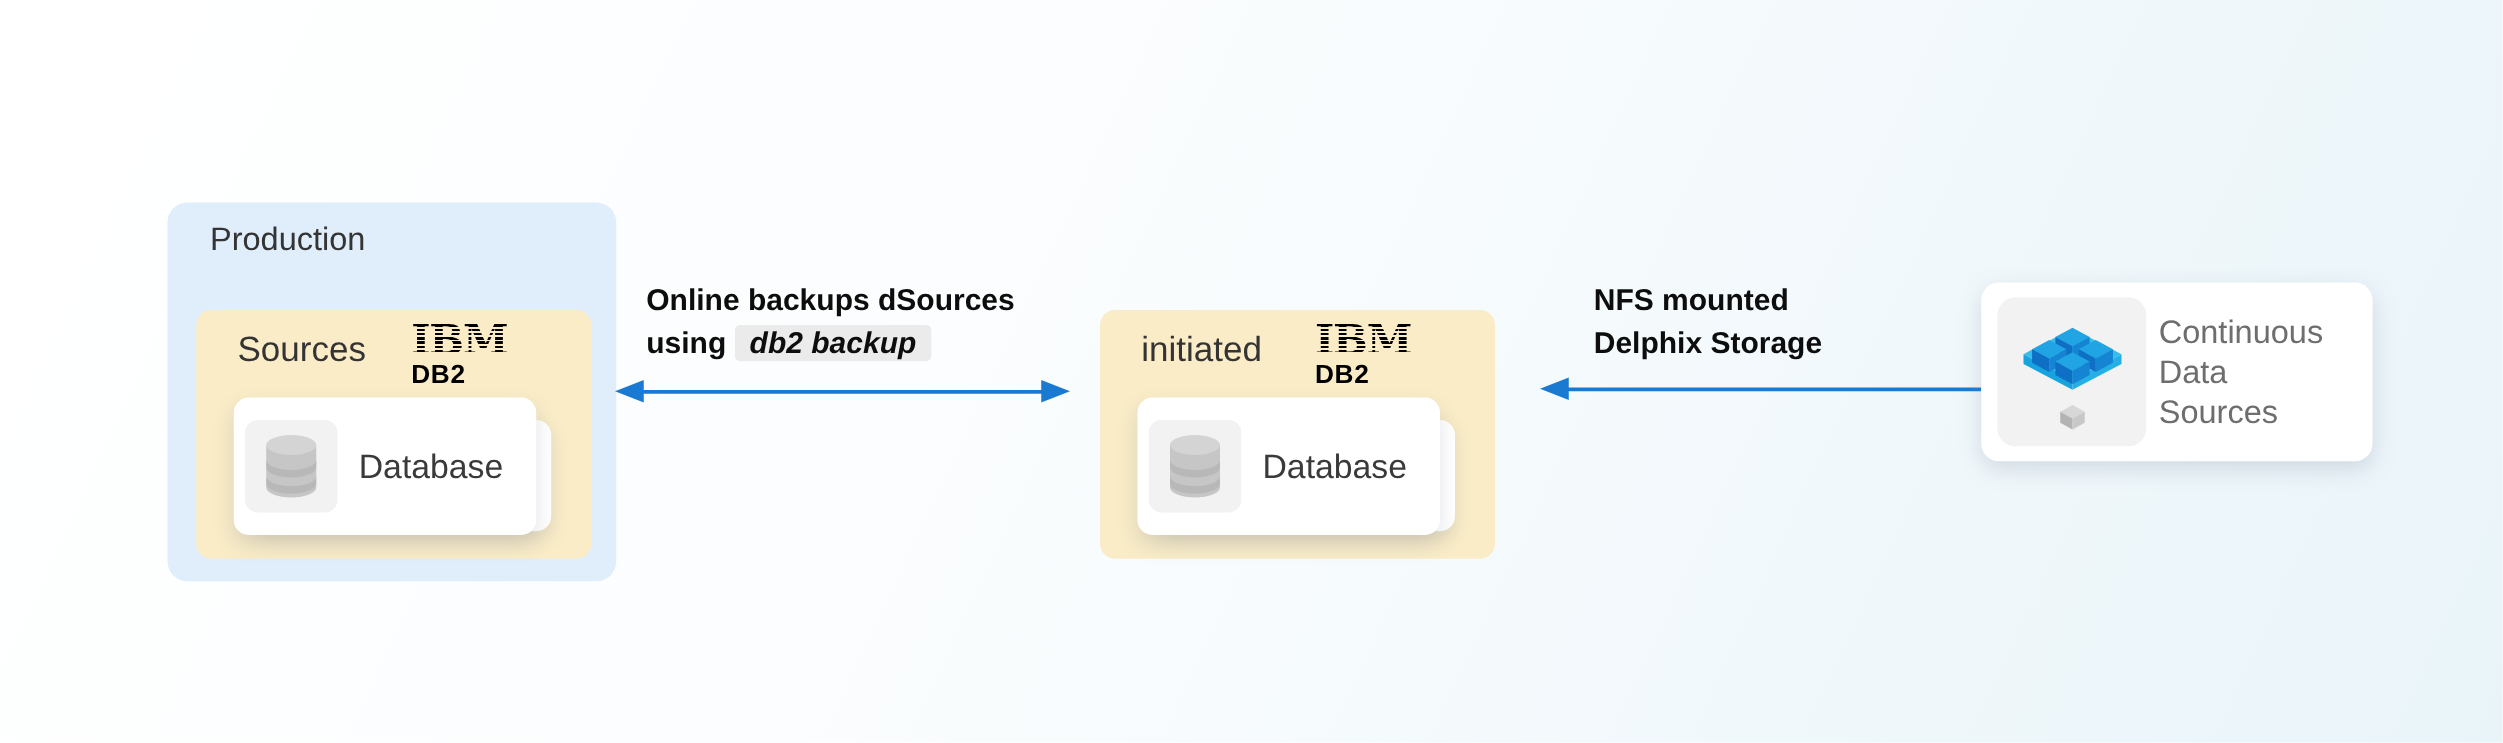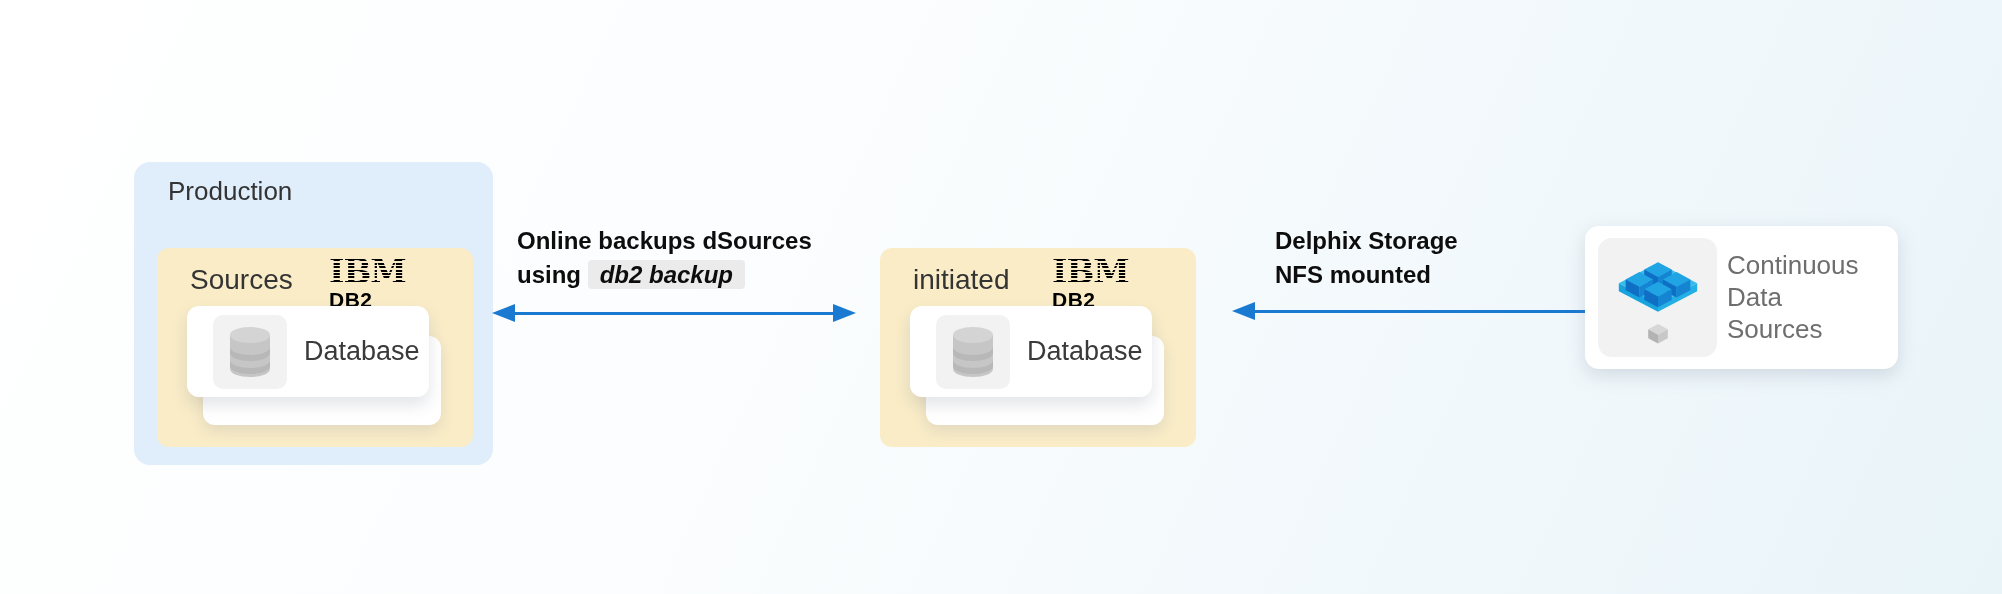--- a/index.html
+++ b/index.html
@@ -55,24 +55,24 @@
     }
   }
   .db2-word{font-size:21px;font-weight:700;color:#000;line-height:23px;letter-spacing:.5px;}
   
   .card-back{
     position:absolute;left:46px;top:88px;width:238px;height:89px;
     background:var(--card-bg);border-radius:12px;
     box-shadow:0 6px 14px rgba(110,120,140,.16);
   }
   .card-front{
-    position:absolute;left:30px;top:58px;width:242px;height:91px;
+    position:absolute;left:30px;top:70px;width:242px;height:110px;
     background:var(--card-bg);border-radius:12px;
     box-shadow:0 8px 16px rgba(110,120,140,.20);
-    display:flex;align-items:center;padding-left:26px;
+    display:flex;align-items:center;padding-left:9px;
   }
   .icon-tile{
     width:74px;height:74px;border-radius:10px;background:var(--tile-bg);
     display:flex;align-items:center;justify-content:center;flex:0 0 auto;
   }
   .card-label{font-size:27px;color:#3a3a3a;margin-left:17px;}
   
   .flow-label{
     position:absolute;font-size:24px;font-weight:700;color:var(--text-bold);
     line-height:34px;white-space:nowrap;
@@ -160,22 +160,22 @@
           <path d="M4 21 a20 8 0 0 0 40 0 v6 a20 8 0 0 1 -40 0 Z" fill="#b3b3b3" opacity="0.75"></path>
           <path d="M4 34 a20 8 0 0 0 40 0 v6 a20 8 0 0 1 -40 0 Z" fill="#b3b3b3" opacity="0.75"></path>
           <ellipse cx="24" cy="9" rx="20" ry="8" fill="#d4d4d4"></ellipse>
         </svg>
       </div>
       <div class="card-label">Database</div>
     </div>
   </section>
 
   <div class="flow-label" style="left:1275px;top:224px;">
+    <div>NFS mounted</div>
     <div>Delphix Storage</div>
-    <div>NFS mounted</div>
   </div>
   <div>
     <span class="arrow-head point-left" style="left:1232px;top:302px;"></span>
     <span class="arrow-line" style="left:1252px;top:310px;width:333px;"></span>
   </div>
 
   <section class="engine-card">
     <div class="engine-tile">
       <svg width="98" height="98" viewBox="0 0 100 100">
 

